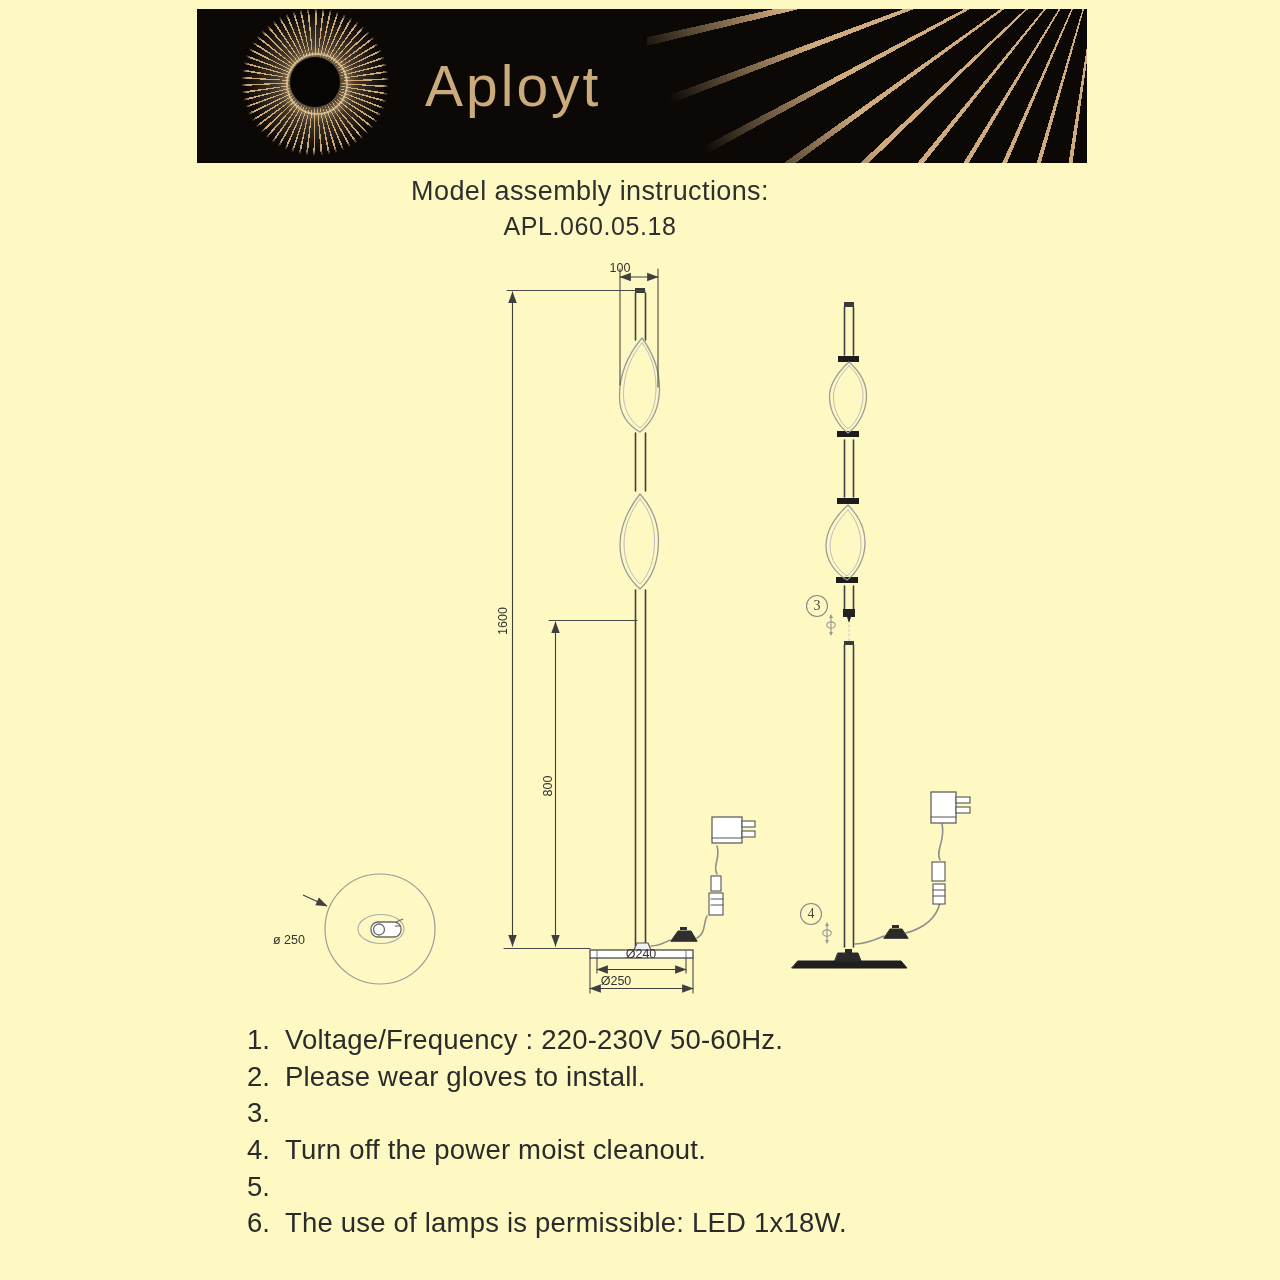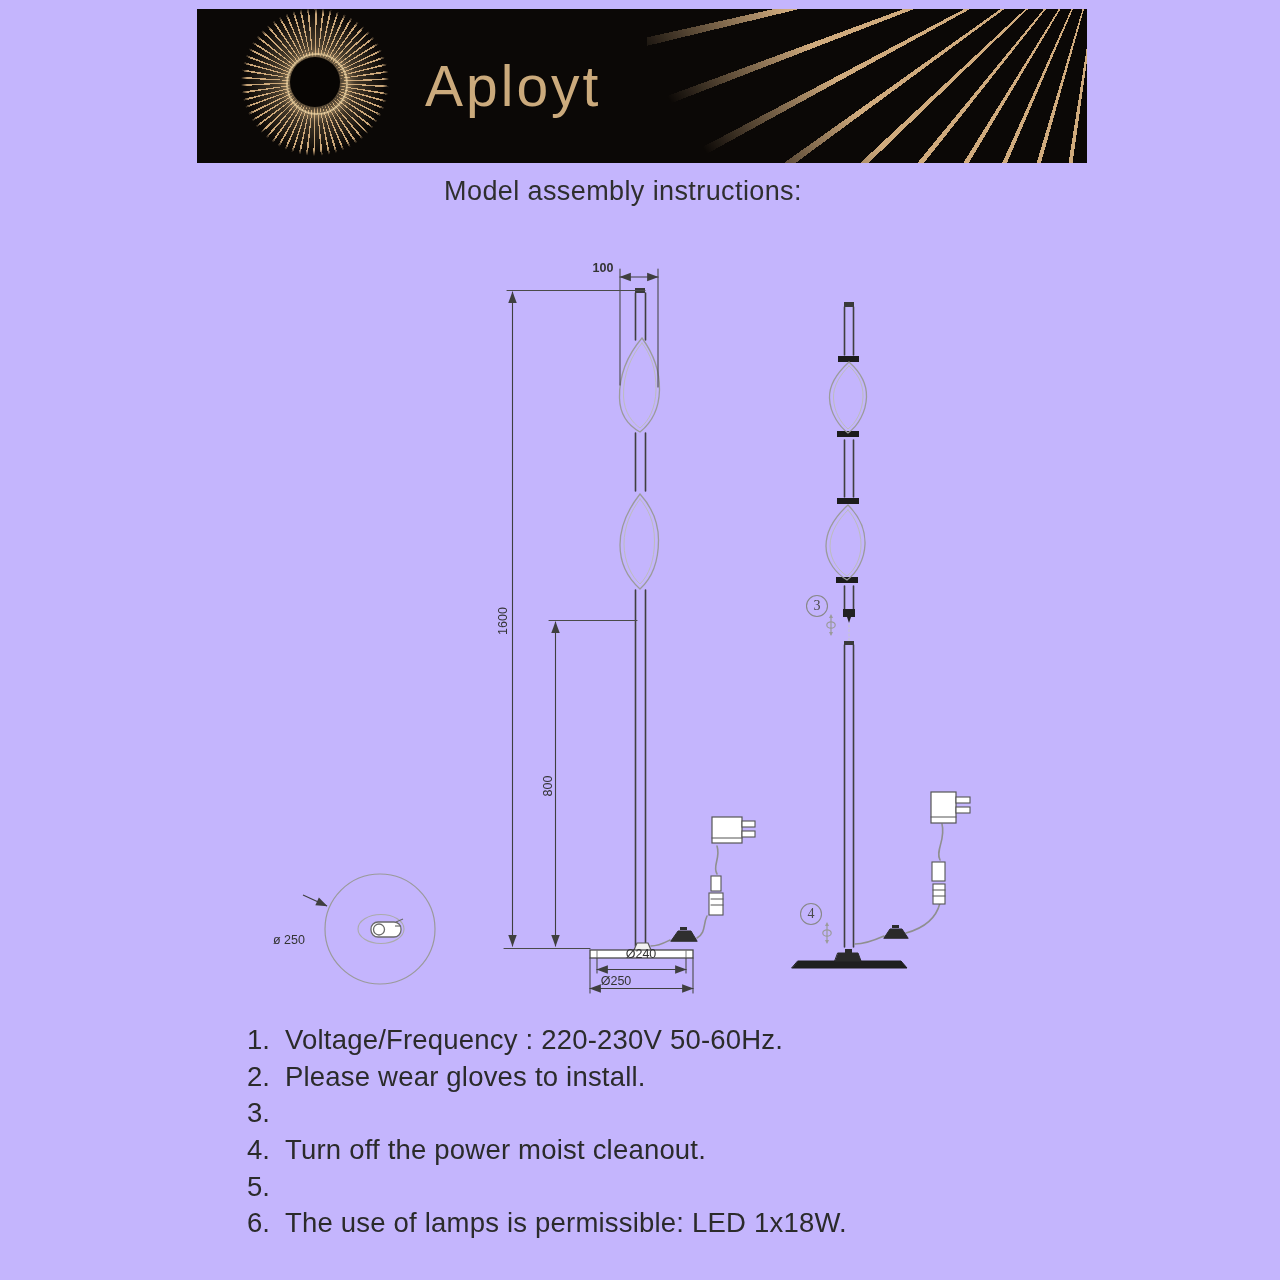--- a/index.html
+++ b/index.html
@@ -1,37 +1,37 @@
 <!DOCTYPE html>
 <html><head>
 <meta charset="utf-8">
 <style>
   html,body{margin:0;padding:0;}
   body{background:#e9e9e9;font-family:"Liberation Sans",sans-serif;}
-  .page{position:relative;width:1280px;height:1280px;background:#c4b5fd;overflow:hidden;margin:0 auto;}
+  .page{position:relative;width:1280px;height:1280px;background:#fef9c3;overflow:hidden;margin:0 auto;}
 
   
   .banner{position:absolute;left:197px;top:9px;width:890px;height:154px;background:#0b0806;overflow:hidden;}
   .sun-glow{position:absolute;left:38px;top:-7px;width:160px;height:160px;border-radius:50%;
     background:radial-gradient(circle,rgba(232,198,146,.30) 0 30%,rgba(232,198,146,0) 62%);}
   .sunburst{position:absolute;left:38px;top:-7px;width:160px;height:160px;border-radius:50%;
     background:repeating-conic-gradient(rgba(214,176,128,.95) 0deg 1.5deg,rgba(214,176,128,0) 1.5deg 5.8deg);
     -webkit-mask:radial-gradient(circle closest-side,transparent 0 25px,#000 28px 68px,transparent 74px);
             mask:radial-gradient(circle closest-side,transparent 0 25px,#000 28px 68px,transparent 74px);}
   .sun-ring{position:absolute;left:89px;top:44px;width:58px;height:58px;border-radius:50%;
     border:2px solid rgba(243,216,166,.75);box-shadow:0 0 7px 2px rgba(240,205,150,.45), inset 0 0 6px rgba(240,205,150,.5);}
   .sun-core{position:absolute;left:93px;top:48px;width:50px;height:50px;border-radius:50%;background:#070503;}
   .brand{position:absolute;left:228px;top:44px;font-size:57px;color:#cbaa7c;letter-spacing:3px;font-family:"Liberation Sans",sans-serif;}
   .rays{position:absolute;right:0;top:0;width:440px;height:154px;
     background:repeating-conic-gradient(from 150deg at 104% -48%,rgba(219,180,132,.95) 0deg 1deg,rgba(219,180,132,0) 1deg 7.6deg);
     -webkit-mask:linear-gradient(235deg,#000 55%,transparent 88%);
             mask:linear-gradient(235deg,#000 55%,transparent 88%);}
 
   
-  .titleblock{position:absolute;left:0;top:176px;width:1180px;text-align:center;color:#2f2f2f;margin-left:33px;}
+  .titleblock{position:absolute;left:0;top:176px;width:1180px;text-align:center;color:#2f2f2f;}
   .title-line{font-size:27px;letter-spacing:.4px;}
   .model-line{font-size:25px;margin-top:5px;letter-spacing:.6px;}
 
   
   .draw-svg{position:absolute;left:0;top:0;width:1280px;height:1280px;}
   .dim{position:absolute;font-size:12.5px;color:#333;white-space:nowrap;transform:translate(-50%,-50%);}
   .dim.rot{transform:translate(-50%,-50%) rotate(-90deg);}
   .marker-num{position:absolute;font-family:"Liberation Serif",serif;font-size:14px;color:#4a4a4a;transform:translate(-50%,-50%);}
 
   
@@ -49,20 +49,21 @@
     <div class="sun-glow"></div>
     <div class="sunburst"></div>
     <div class="sun-ring"></div>
     <div class="sun-core"></div>
     <div class="brand">Aployt</div>
     <div class="rays"></div>
   </div>
 
   <div class="titleblock">
     <div class="title-line">Model assembly instructions:</div>
+    <div class="model-line">APL.060.05.18</div>
   </div>
 
   <svg class="draw-svg" viewBox="0 0 1280 1280" aria-hidden="true">
     <defs>
       <marker id="ar" viewBox="0 0 10 8" markerWidth="11" markerHeight="9" refX="9.5" refY="4" orient="auto-start-reverse">
         <path d="M0.5,0.5 L10,4 L0.5,7.5 Z" fill="#3f3f3f"></path>
       </marker>
     </defs>
 
     <g stroke-linecap="round" fill="none">
@@ -192,21 +193,21 @@
       <circle cx="380" cy="929" r="55" stroke="#9a9a9a" stroke-width="1.2"></circle>
       <ellipse cx="381" cy="929" rx="23" ry="14.5" stroke="#ababab" stroke-width="1.1"></ellipse>
       <rect x="371" y="922" width="30" height="15" rx="7" stroke="#6a6a6a" stroke-width="1.3" fill="#fff"></rect>
       <circle cx="379" cy="929.5" r="5.5" stroke="#6a6a6a" stroke-width="1.3"></circle>
       <line x1="395" y1="926" x2="401" y2="926" stroke="#6a6a6a" stroke-width="1.2"></line>
       <path d="M396,922 L403,919" stroke="#6a6a6a" stroke-width="1.1"></path>
       <line x1="303" y1="895" x2="327" y2="906" stroke="#3f3f3f" stroke-width="1.1" marker-end="url(#ar)"></line>
     </g>
   </svg>
 
-  <span class="dim" style="left:603px;top:268px;font-weight:bold;">100</span>
+  <span class="dim" style="left:620px;top:268px;">100</span>
   <span class="dim rot" style="left:503px;top:621px;">1600</span>
   <span class="dim rot" style="left:548px;top:786px;">800</span>
   <span class="dim" style="left:641px;top:954px;">Ø240</span>
   <span class="dim" style="left:616px;top:981px;">Ø250</span>
   <span class="dim" style="left:289px;top:940px;">ø 250</span>
   <span class="marker-num" style="left:817px;top:606px;">3</span>
   <span class="marker-num" style="left:811px;top:914px;">4</span>
 
   <div class="instructions">
     <div class="instr-row">

